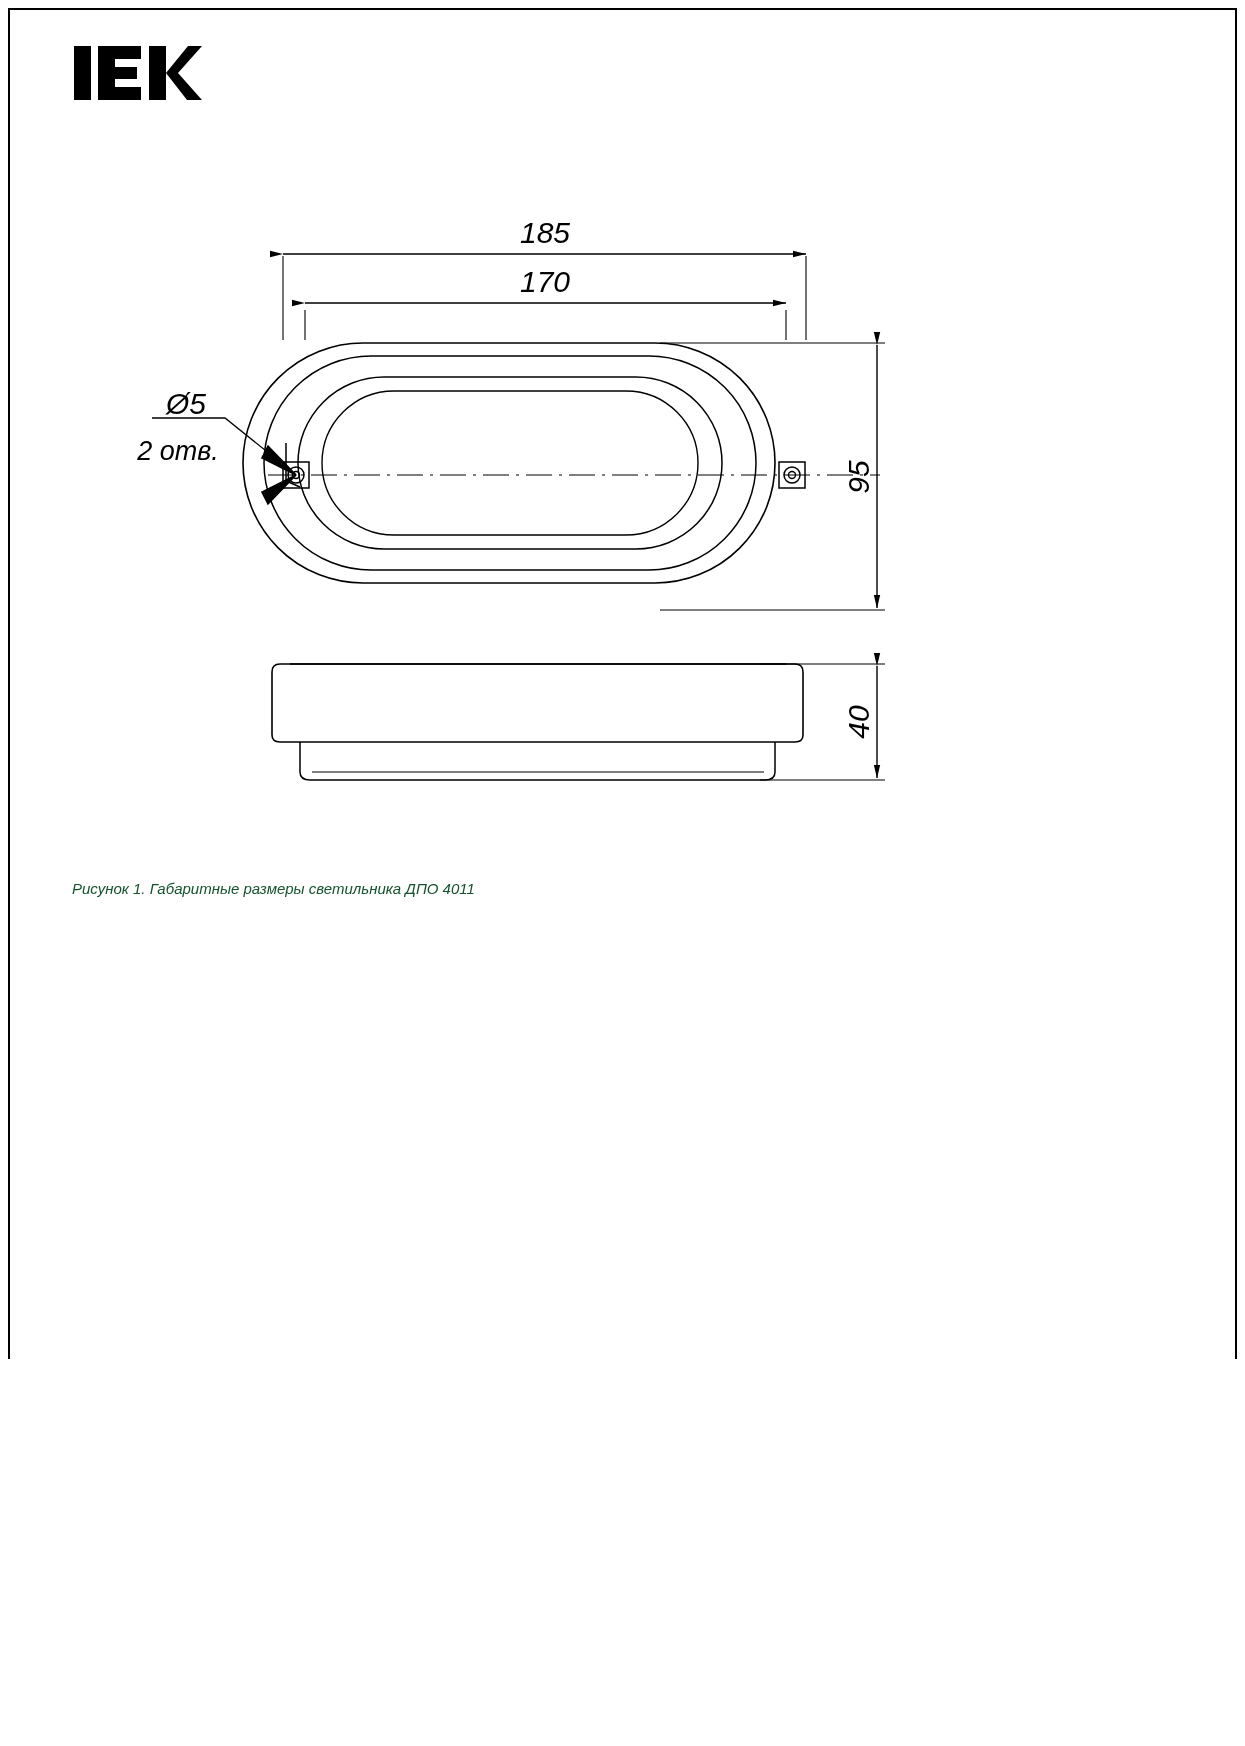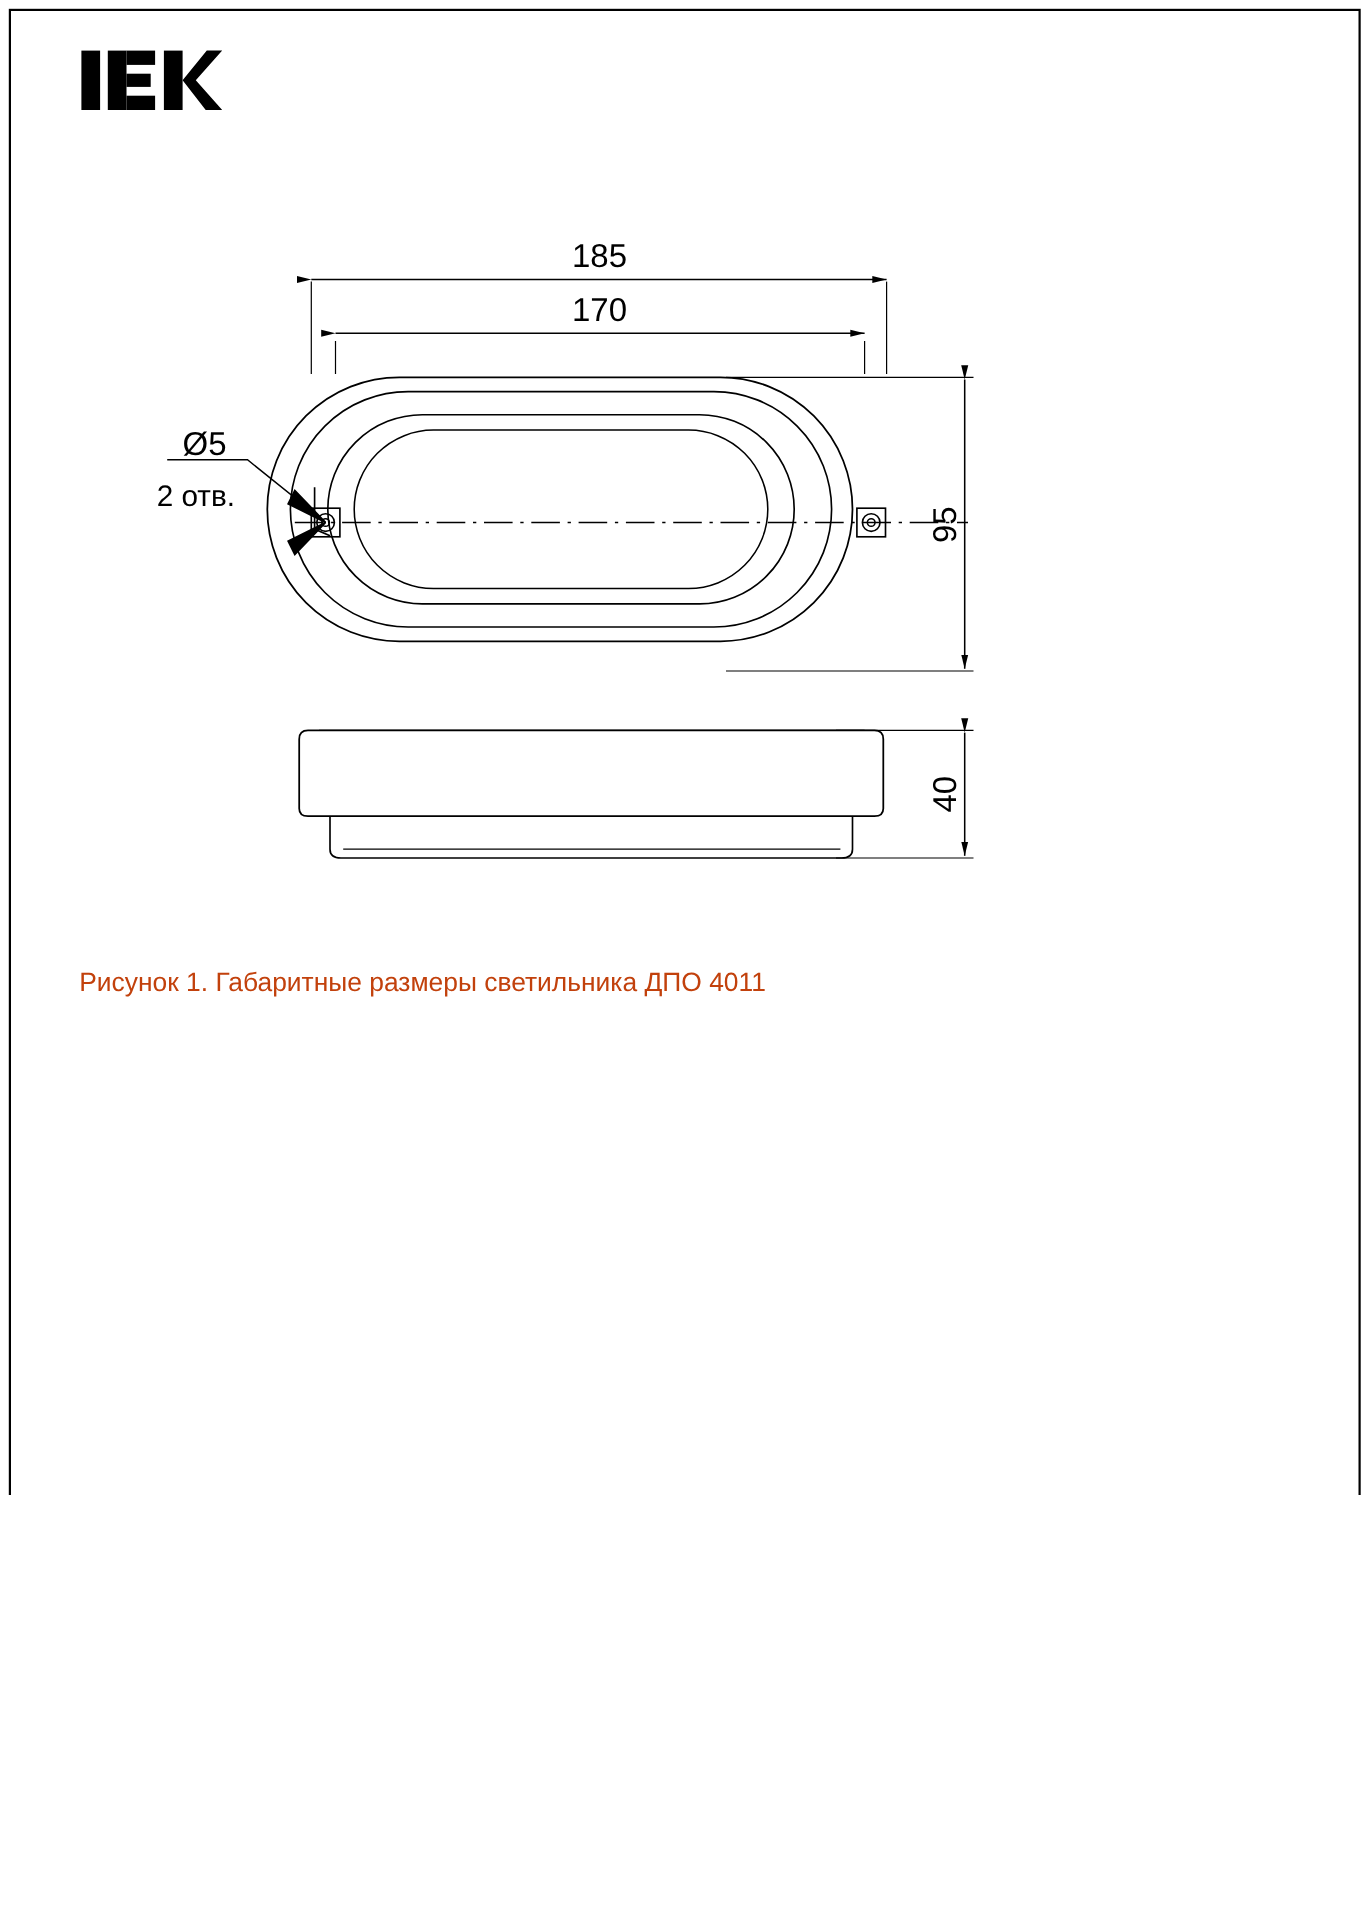--- a/index.html
+++ b/index.html
@@ -10,20 +10,21 @@
   body {
     font-family: "Liberation Sans", sans-serif;
   }
   .page {
     position: relative;
     width: 1245px;
     height: 1359px;
     background: #ffffff;
     box-sizing: border-box;
     overflow: hidden;
+    font-style: italic;
   }
   .page-border {
     position: absolute;
     left: 8px;
     top: 8px;
     width: 1229px;
     height: 1730px;
     border: 2px solid #000000;
     box-sizing: border-box;
   }
@@ -38,22 +39,22 @@
     position: absolute;
     left: 0;
     top: 0;
     width: 1245px;
     height: 1746px;
   }
   .caption {
     position: absolute;
     left: 72px;
     top: 880px;
-    font-size: 24px;
-    color: #c2410c;
+    font-size: 15px;
+    color: #14532d;
     white-space: nowrap;
     font-weight: 400;
   }
   svg text {
     font-family: "Liberation Sans", sans-serif;
     fill: #000000;
   }
 </style>
 </head>
 <body>

